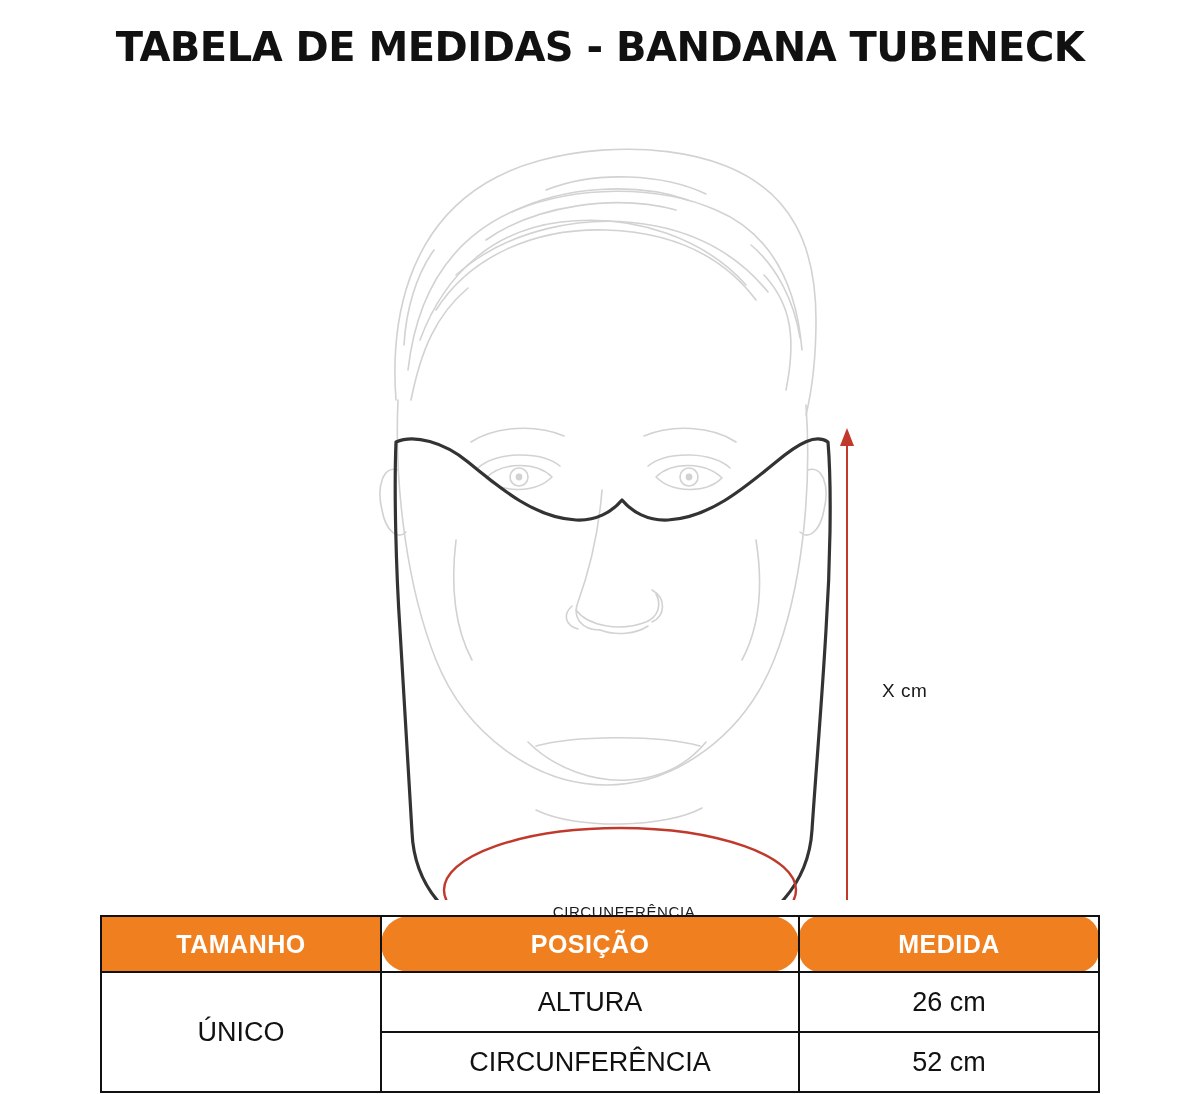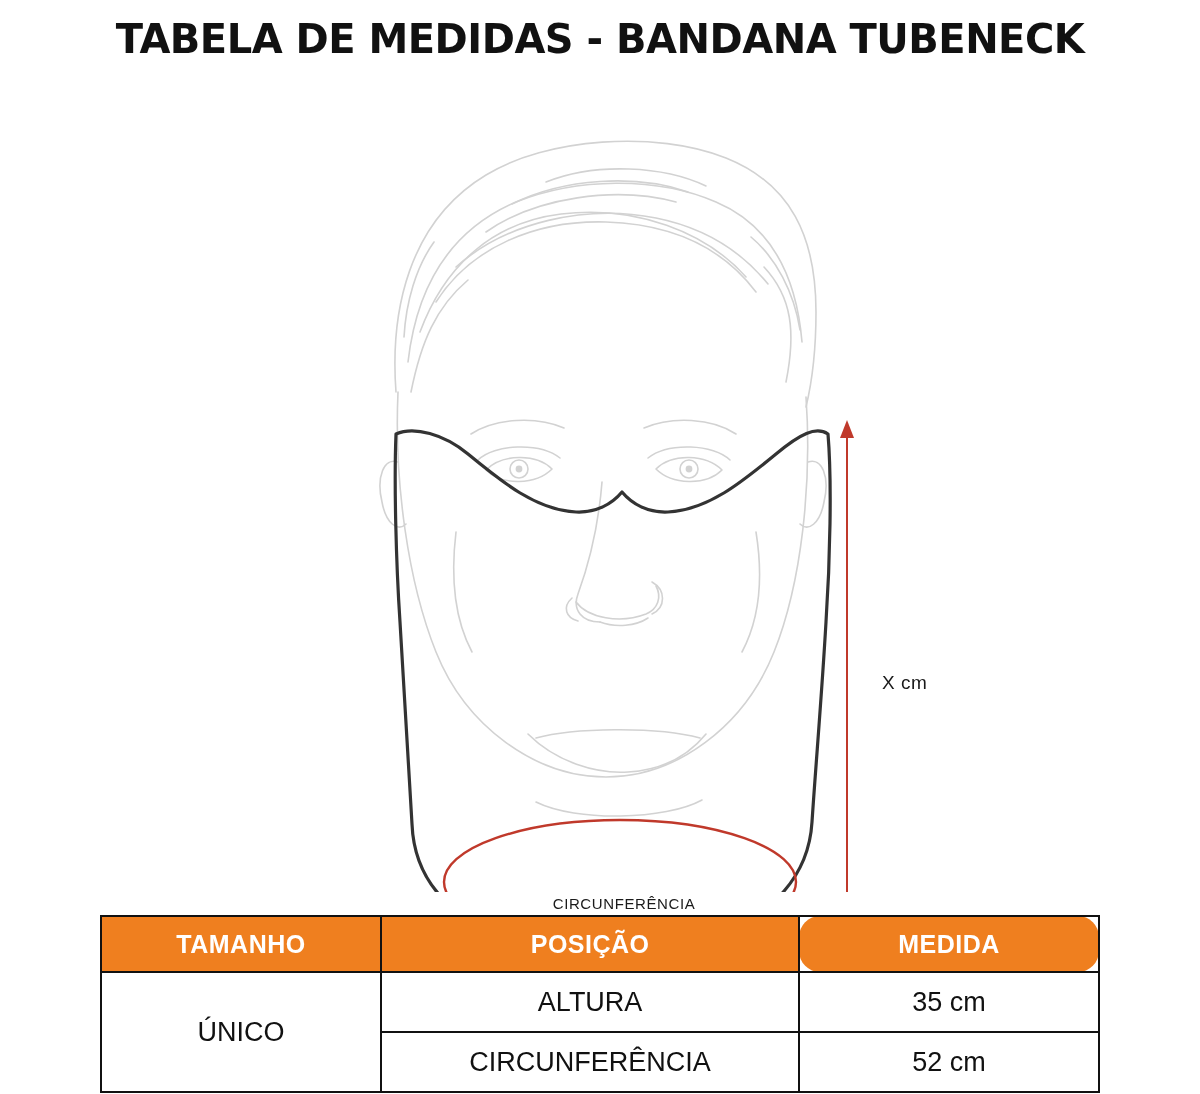--- a/index.html
+++ b/index.html
@@ -14,21 +14,21 @@
     color: #1a1a1a;
     position: relative;
     overflow: hidden;
   }
 
   .page-title {
     font-size: 40px;
     font-weight: bold;
     letter-spacing: -0.5px;
     text-align: center;
-    padding-top: 16px;
+    padding-top: 24px;
     color: #111111;
     font-family: "DejaVu Sans", sans-serif;
   }
 
   .diagram-area {
     position: relative;
     width: 1200px;
     height: 830px;
     margin-left: 16px;
   }
@@ -88,21 +88,21 @@
     height: 52px;
     border-color: #111111;
   }
   .measure-table tbody td {
     font-size: 27px;
     font-weight: normal;
     height: 56px;
     color: #111111;
   }
   .col-size { width: 28%; }
-  .col-pos  { width: 42%; }
+  .col-pos  { width: 42%; border-radius: 28px; }
   .col-meas { width: 30%; border-radius: 21px; }
 </style>
 </head>
 <body>
 
 <div class="page-title">TABELA DE MEDIDAS - BANDANA TUBENECK</div>
 
 <div class="diagram-area">
 
   <svg class="diagram-svg" width="1200" height="830" viewBox="0 0 1200 830">
@@ -196,20 +196,20 @@
     <tr>
       <th class="col-size">TAMANHO</th>
       <th class="col-pos">POSIÇÃO</th>
       <th class="col-meas">MEDIDA</th>
     </tr>
   </thead>
   <tbody>
     <tr>
       <td class="col-size" rowspan="2">ÚNICO</td>
       <td class="col-pos">ALTURA</td>
-      <td class="col-meas">35 cm</td>
+      <td class="col-meas">26 cm</td>
     </tr>
     <tr>
       <td class="col-pos">CIRCUNFERÊNCIA</td>
       <td class="col-meas">52 cm</td>
     </tr>
   </tbody>
 </table>
 
 </body></html>

